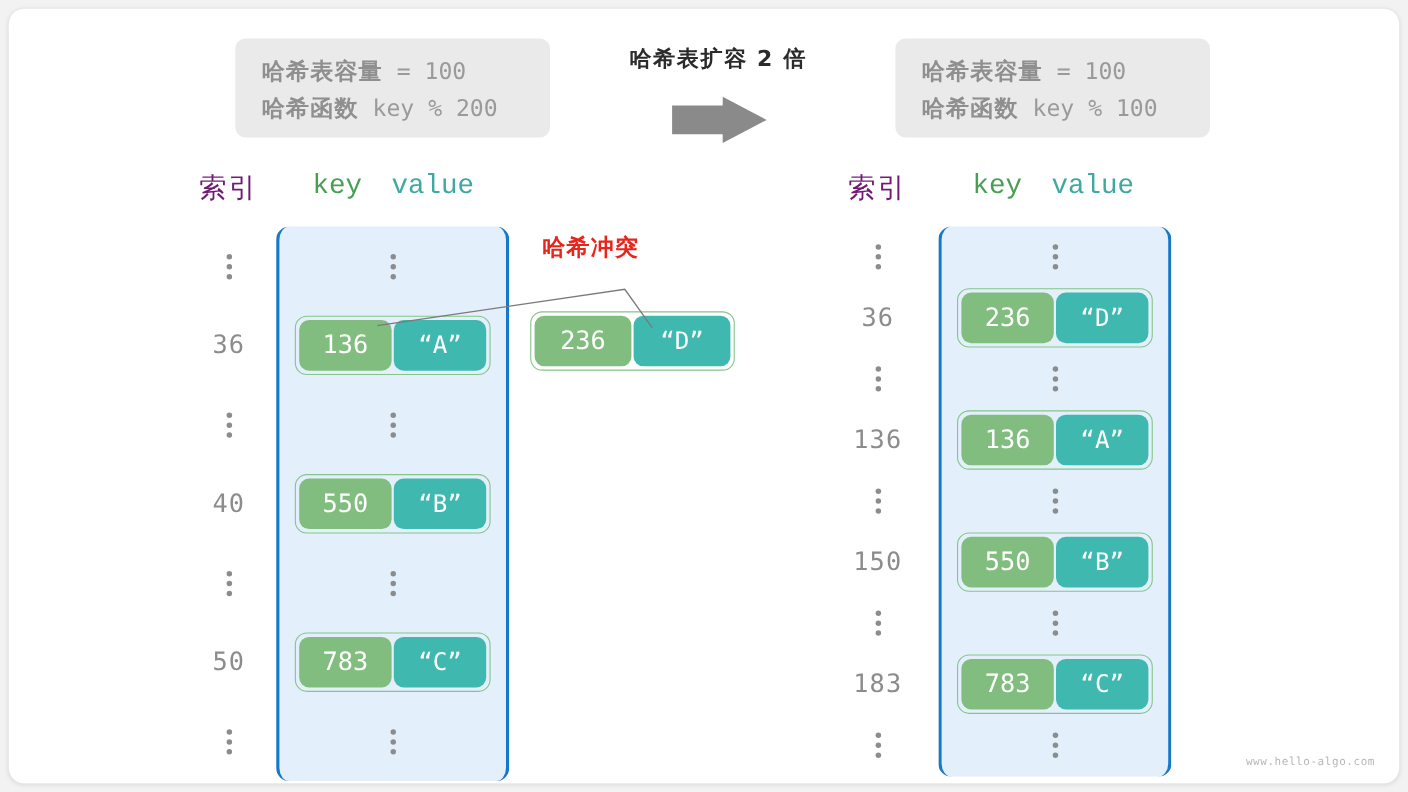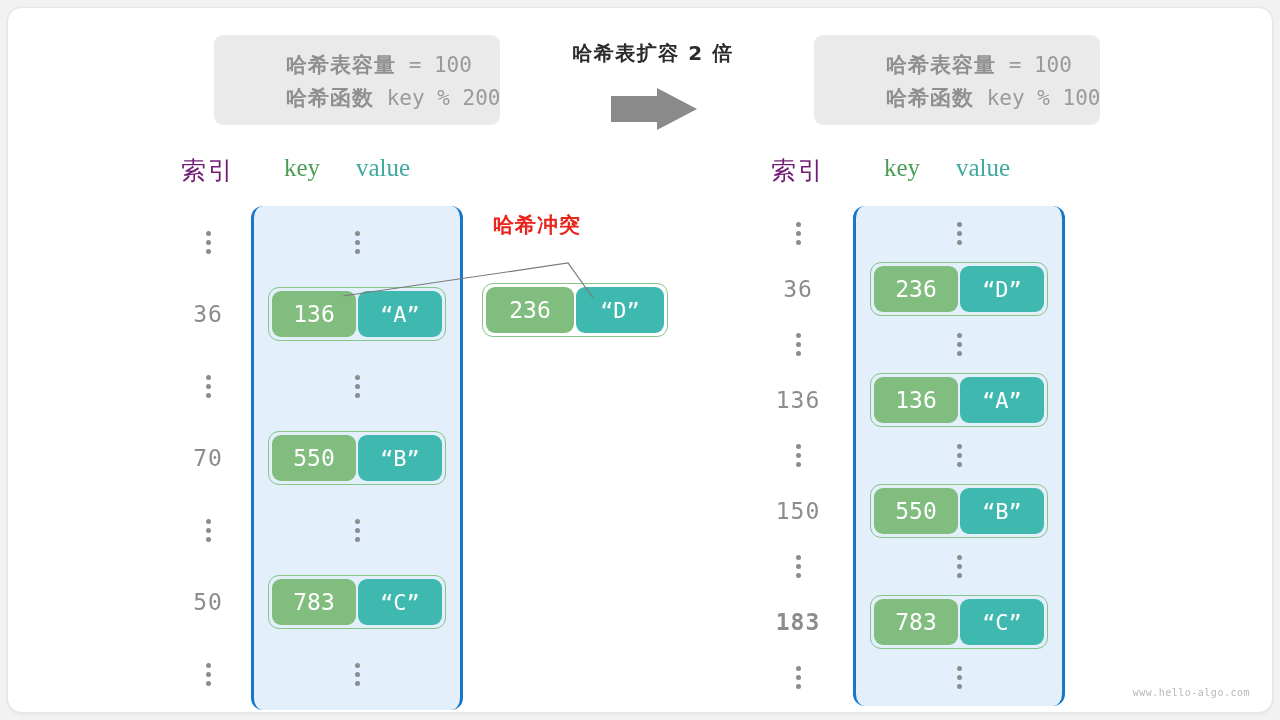--- a/index.html
+++ b/index.html
@@ -34,21 +34,20 @@
     padding: 14px 24px 16px 24px;
     box-sizing: border-box;
   }
   .param-line {
     font-family: "DejaVu Sans Mono", "Liberation Mono", monospace;
     font-size: 21px;
     line-height: 33px;
     color: #9a9a9a;
     white-space: pre;
     letter-spacing: 0px;
-    margin-left: 48px;
   }
   .param-line .cn {
     font-family: "DejaVu Sans", "Liberation Sans", sans-serif;
     font-weight: bold;
     color: #8f8f8f;
     letter-spacing: 1px;
   }
 
   #box-left  { left: 206px; top: 27px;  width: 286px; height: 90px; }
   #box-right { left: 806px; top: 27px;  width: 286px; height: 90px; }
@@ -70,21 +69,21 @@
     position: absolute;
     left: 595px;
     top: 78px;
     width: 100px;
     height: 46px;
   }
 
   
   .col-head {
     position: absolute;
-    font-family: Liberation Serif, serif;
+    font-family: Liberation Mono, monospace;
     font-size: 25px;
     white-space: nowrap;
   }
   .head-index {
     font-family: "DejaVu Sans", "Liberation Sans", sans-serif;
     color: #701a75;
     letter-spacing: 2px;
   }
   .head-key   { color: #4a9e54; }
   .head-value { color: #3fa8a0; }
@@ -247,21 +246,21 @@
           <span class="idx-label">36</span>
         </div>
         <div class="row" style="height: 72px;">
           <div class="vdots">
             <i></i>
             <i></i>
             <i></i>
           </div>
         </div>
         <div class="row" style="height: 72px;">
-          <span class="idx-label">70</span>
+          <span class="idx-label">40</span>
         </div>
         <div class="row" style="height: 72px;">
           <div class="vdots">
             <i></i>
             <i></i>
             <i></i>
           </div>
         </div>
         <div class="row" style="height: 72px;">
           <span class="idx-label">50</span>
@@ -360,21 +359,21 @@
         <div class="row" style="height: 55.5px;">
           <span class="idx-label">150</span>
         </div>
         <div class="row" style="height: 55.5px;">
           <div class="vdots">
             <i></i>
             <i></i>
             <i></i>
           </div>
         </div>
-        <div class="row" style="height: 55.5px; font-weight: bold;">
+        <div class="row" style="height: 55.5px;">
           <span class="idx-label">183</span>
         </div>
         <div class="row" style="height: 55.5px;">
           <div class="vdots">
             <i></i>
             <i></i>
             <i></i>
           </div>
         </div>
       </div>

